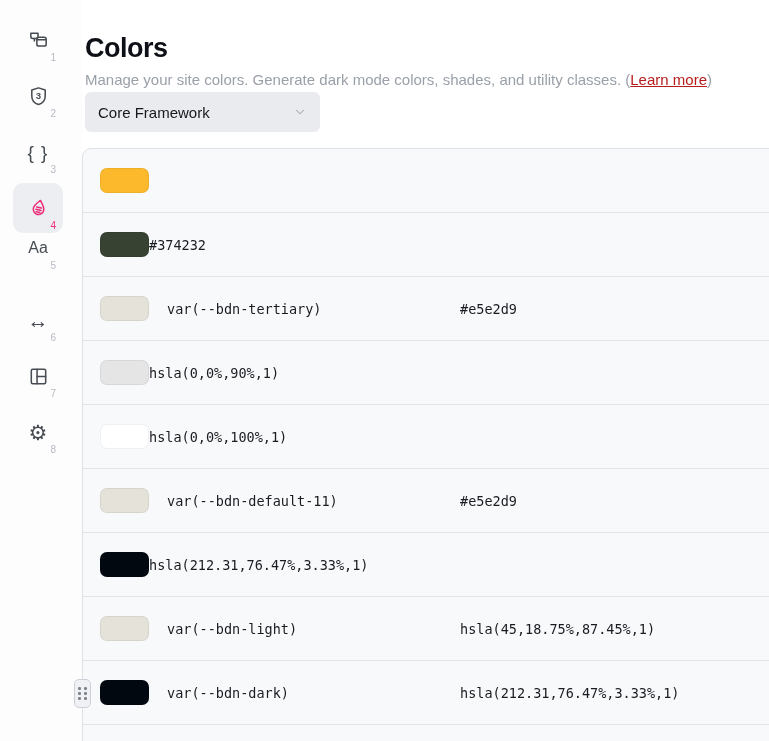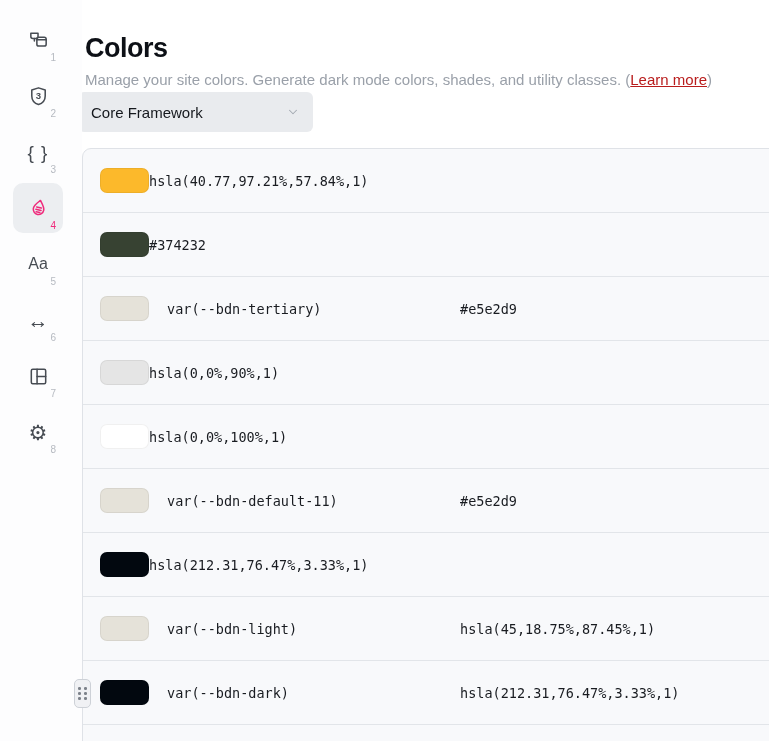--- a/index.html
+++ b/index.html
@@ -33,21 +33,21 @@
     position:absolute; left:85px; top:15px; font-size:27px; font-weight:700;
     color:#0d1016; letter-spacing:-0.5px;
   }
   .page-desc {
     position:absolute; left:85px; top:56px; font-size:15px; color:#9aa0a9; white-space:nowrap;
   }
   .page-desc a { color:#b91c1c; text-decoration:underline; cursor:pointer; }
 
   
   .framework-select {
-    position:absolute; left:78px; top:92px; width:235px; height:40px; box-sizing:border-box;
+    position:absolute; left:85px; top:92px; width:235px; height:40px; box-sizing:border-box;
     background:#e9ebee; border-radius:6px; display:flex; align-items:center;
     padding:17px 13px; cursor:pointer;
   }
   .framework-select .sel-label { font-size:15px; font-weight:500; color:#15181d; }
   .framework-select .chev { margin-left:auto; width:14px; height:14px; stroke:#a4aab2; fill:none; stroke-width:1.8; stroke-linecap:round; stroke-linejoin:round; }
 
   
   .panel {
     position:absolute; left:82px; top:148px; width:700px; height:640px;
     background:#f8f9fb; border:1px solid #dfe2e7; border-top-left-radius:9px;
@@ -110,21 +110,21 @@
       <g transform="rotate(12 12 13)">
         <path d="M12 3.4c2.7 3.3 5.5 6.1 5.5 9.4a5.5 5.5 0 0 1-11 0c0-3.3 2.8-6.1 5.5-9.4z"></path>
         <path d="M9.6 10.9h4.9"></path>
         <path d="M9.3 13.4h5.5"></path>
         <path d="M10.1 15.9h3.9"></path>
       </g>
     </svg>
     <span class="num">4</span>
   </div>
 
-  <div class="side-item" style="top:239px">
+  <div class="side-item" style="top:223px">
     <span class="icon-glyph glyph-aa">Aa</span>
     <span class="num">5</span>
   </div>
 
   <div class="side-item" style="top:295px">
     <span class="icon-glyph glyph-arrow">↔</span>
     <span class="num">6</span>
   </div>
 
   <div class="side-item" style="top:351px">
@@ -151,21 +151,20 @@
   <span class="sel-label">Core Framework</span>
   <svg class="chev" viewBox="0 0 24 24">
     <polyline points="6,9 12,15 18,9"></polyline>
   </svg>
 </div>
 
 <section class="panel">
 
   <div class="color-row">
     <span class="swatch" style="background: rgb(252, 185, 43);"></span>
-    <span class="var-value">hsla(40.77,97.21%,57.84%,1)</span>
   </div>
 
   <div class="color-row">
     <span class="swatch" style="background: rgb(55, 66, 50);"></span>
     <span class="var-value">#374232</span>
   </div>
 
   <div class="color-row">
     <span class="swatch" style="background: rgb(229, 226, 217);"></span>
     <span class="var-name">var(--bdn-tertiary)</span>

